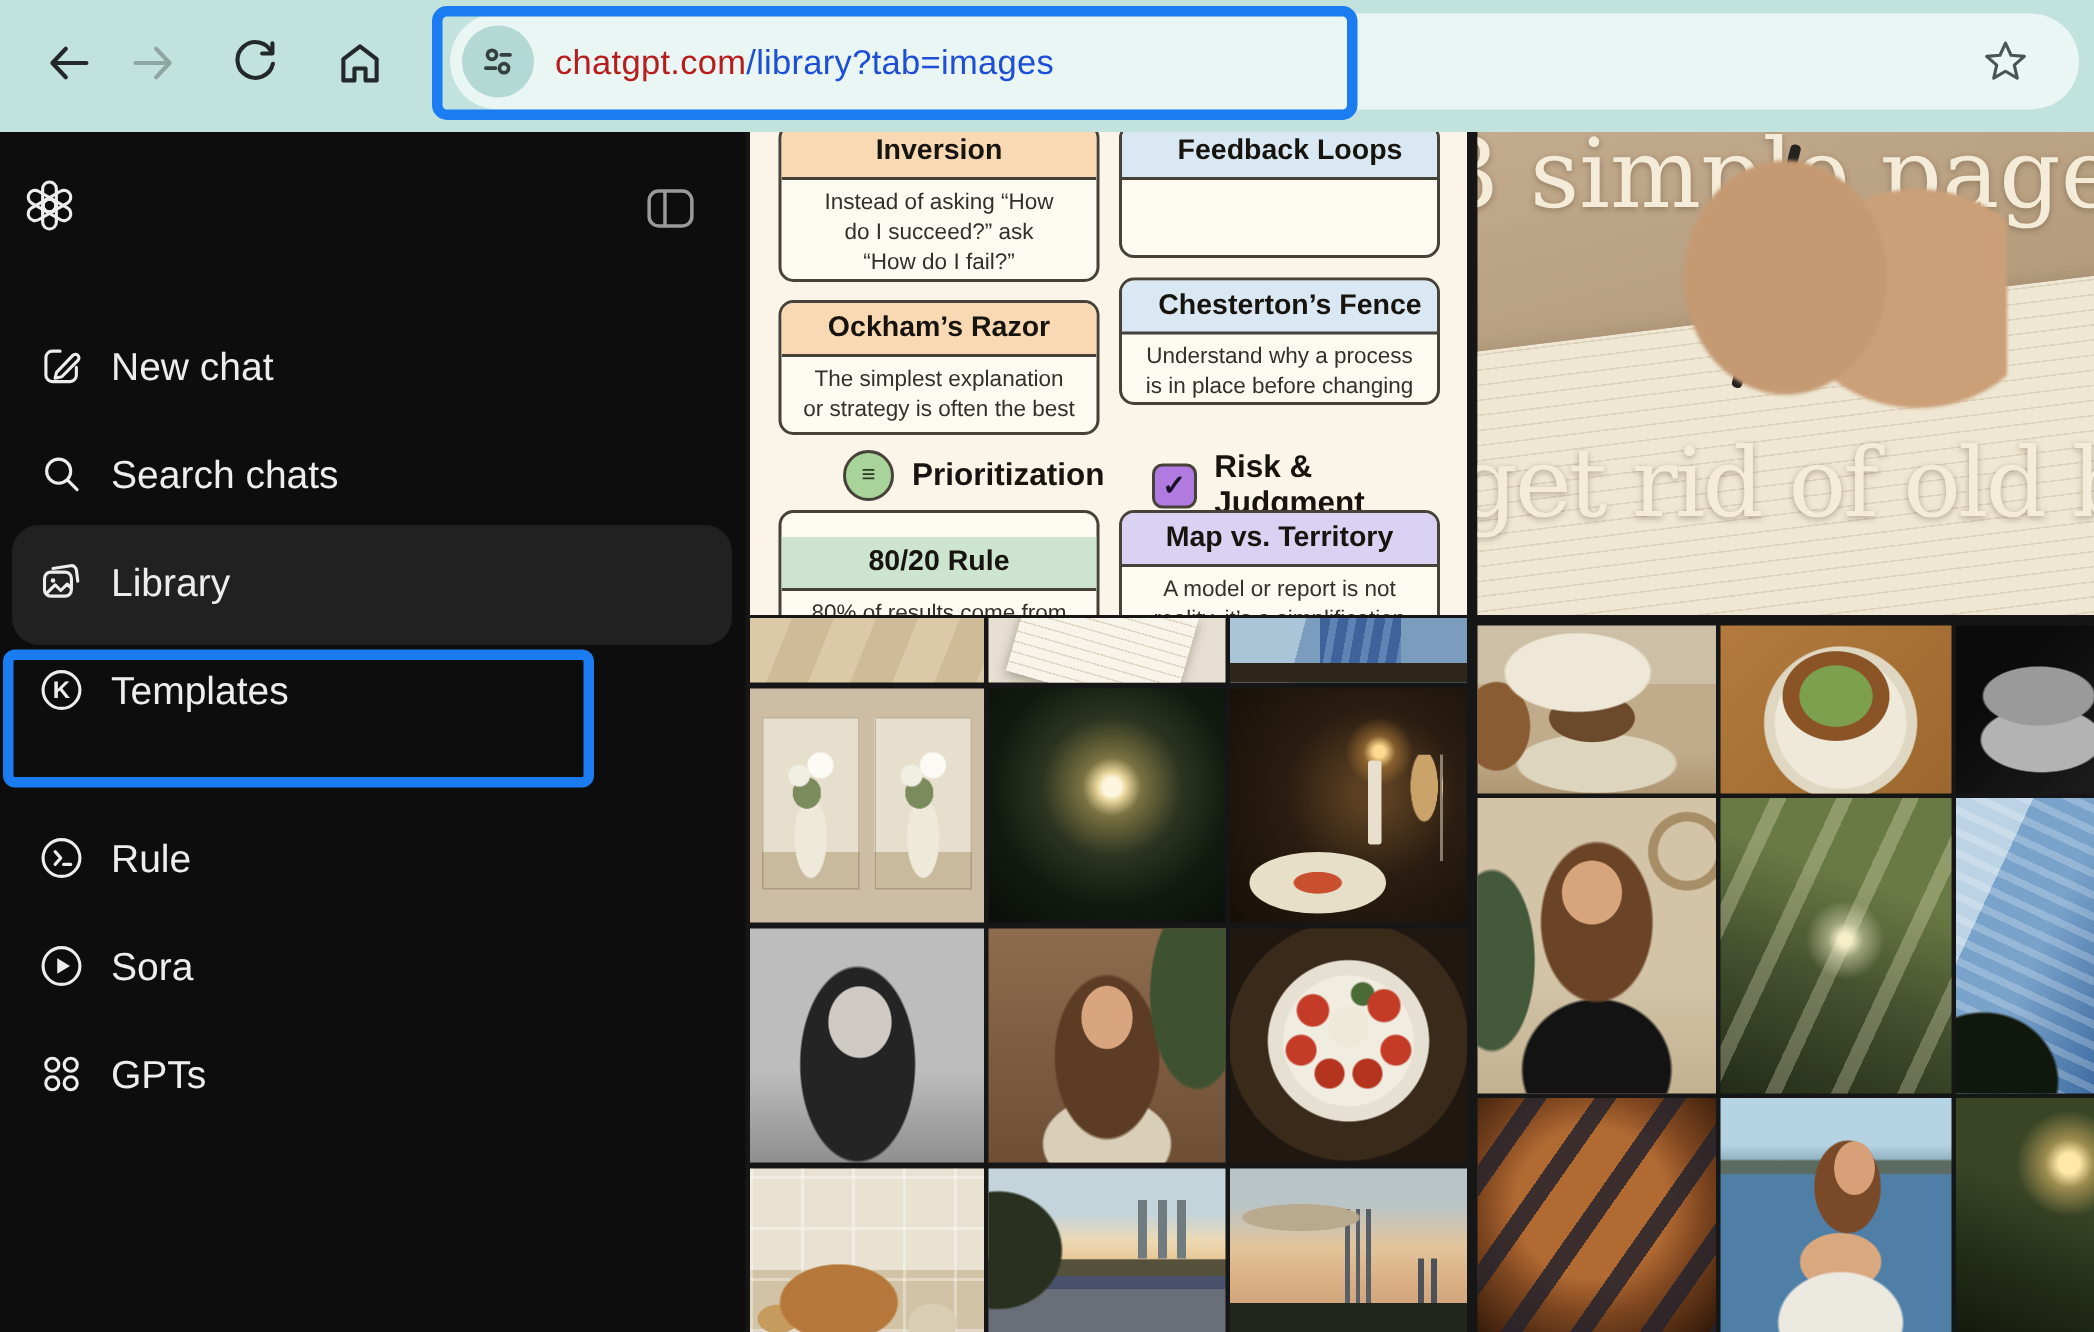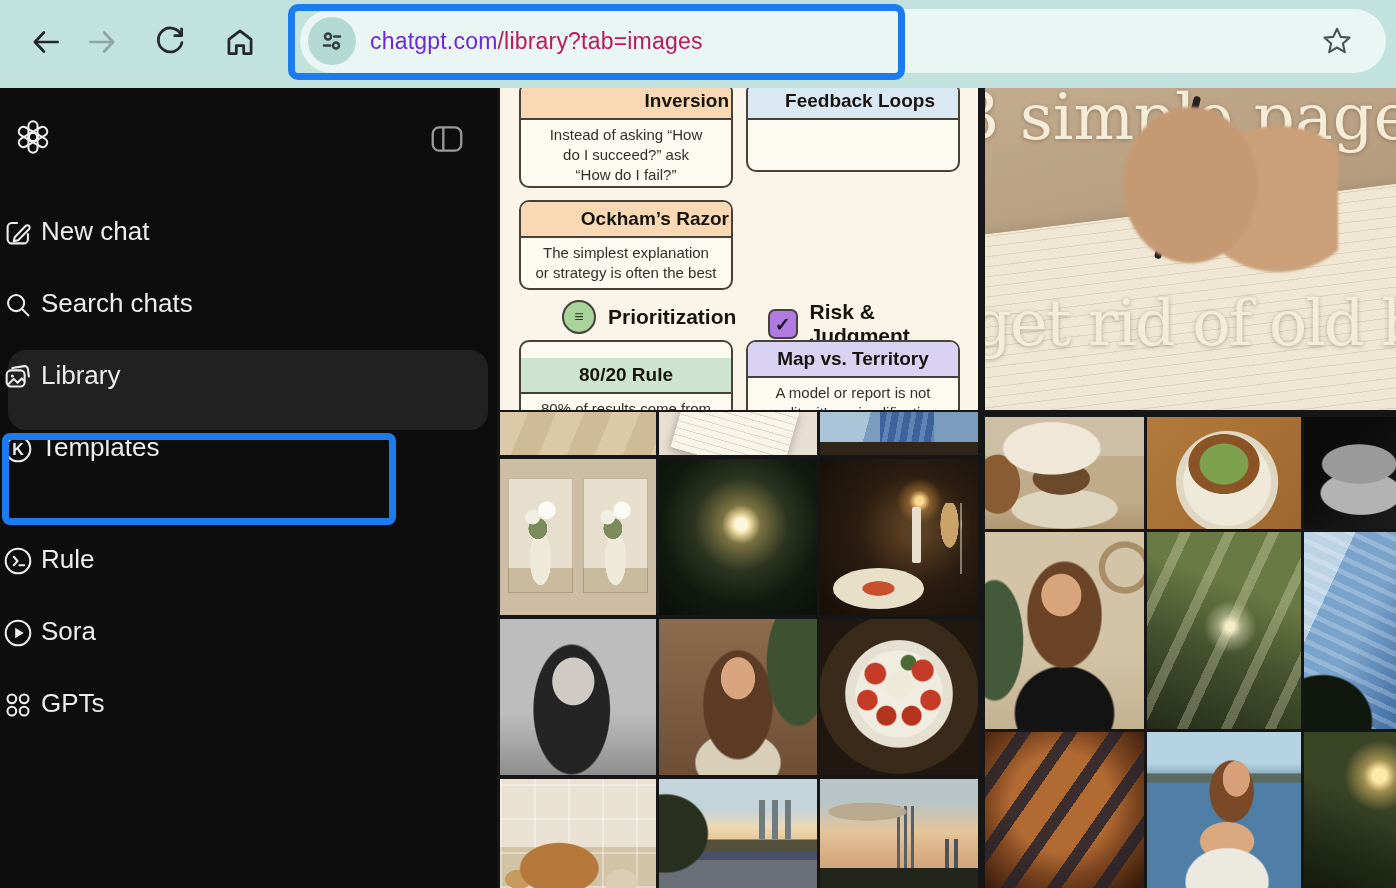--- a/index.html
+++ b/index.html
@@ -6,48 +6,48 @@
   html,body { width:1396px; height:888px; background:#161616; font-family:"Liberation Sans", sans-serif; overflow:hidden; }
   #stage { position:relative; width:1396px; height:888px; overflow:hidden; }
 
   
   .toolbar { position:absolute; left:0; top:0; width:1396px; height:88px; background:#c2e2de; }
   .navbtn { position:absolute; top:22px; width:40px; height:40px; display:flex; align-items:center; justify-content:center; cursor:pointer; }
   .nav-back { left:26px; } .nav-fwd { left:82px; } .nav-reload { left:150px; } .nav-home { left:220px; }
   .omnibox { position:absolute; left:300px; top:9px; width:1086px; height:64px; border-radius:32px; background:#e9f6f3; }
   .site-badge { position:absolute; left:8px; top:8px; width:48px; height:48px; border-radius:50%; background:#b4d9d5; display:flex; align-items:center; justify-content:center; }
   .url { position:absolute; left:70px; top:0; height:64px; line-height:64px; font-size:23px; letter-spacing:.2px; white-space:nowrap; }
-  .url .dom { color:#6d28d9; }
-  .url .path { color:#be185d; }
+  .url .dom { color:#b91c1c; }
+  .url .path { color:#1d4ed8; }
   .star { position:absolute; right:30px; top:13px; width:38px; height:38px; display:flex; align-items:center; justify-content:center; cursor:pointer; }
   .anno { position:absolute; border:7px solid #1b7cf2; border-radius:10px; pointer-events:none; }
   .anno-omni { left:288px; top:4px; width:617px; height:76px; }
   .anno-library { left:2px; top:345px; width:394px; height:92px; border-radius:8px; }
 
   
   .sidebar { position:absolute; left:0; top:88px; width:497px; height:800px; background:#0d0d0d; }
   .logo { position:absolute; left:14px; top:30px; width:38px; height:38px; }
   .panel-toggle { position:absolute; left:428px; top:32px; width:38px; height:38px; cursor:pointer; }
-  .srow { position:absolute; left:0; width:497px; height:56px; display:flex; padding-left:1px; gap:6px; color:#ededed; font-size:26px; cursor:pointer; }
+  .srow { position:absolute; left:0; width:497px; height:56px; display:flex; align-items:center; padding-left:24px; gap:16px; color:#ededed; font-size:26px; cursor:pointer; }
   .srow .ico { width:34px; height:34px; flex:0 0 34px; display:flex; align-items:center; justify-content:center; }
   .r-newchat{top:128px;} .r-search{top:200px;} .r-library{top:272px;} .r-templates{top:344px;}
   .r-codex{top:456px;} .r-sora{top:528px;} .r-gpts{top:600px;} .r-newproject{top:712px;}
   .library-active-bg { position:absolute; left:8px; top:262px; width:480px; height:80px; border-radius:18px; background:#212121; }
   svg.sicon { stroke:#ededed; fill:none; stroke-width:2.2; stroke-linecap:round; stroke-linejoin:round; }
 
   
   .content { position:absolute; left:497px; top:88px; width:899px; height:800px; background:#161616; }
   .tile { position:absolute; overflow:hidden; cursor:pointer; }
 
   
   .tile-infographic { left:3px; top:0; width:478px; height:322px; background:#fbf5e9; }
   .ig-card { position:absolute; border:2px solid #46423a; border-radius:10px; background:#fdfaf2; display:flex; flex-direction:column; overflow:hidden; }
   .ig-head { font-weight:bold; font-size:19px; color:#17140f; text-align:center; padding:6px 2px; border-bottom:2px solid #46423a; }
   .ig-body { flex:1; font-size:15px; line-height:1.32; color:#33302a; text-align:center; padding:5px 4px; white-space:pre-line; }
-  .hd-peach { background:#f8d9b4;text-align:right; } .hd-blue { background:#d9e8f3;padding-left:16px; } .hd-green { background:#cde5d0;margin-top:16px; } .hd-purple { background:#d9d2f2; }
+  .hd-peach { background:#f8d9b4; } .hd-blue { background:#d9e8f3;padding-left:16px; } .hd-green { background:#cde5d0;margin-top:16px; } .hd-purple { background:#d9d2f2; }
   .c-inversion { left:19px; top:-6px; width:214px; height:106px; }
   .c-feedback  { left:246px; top:-6px; width:214px; height:90px; }
   .c-ockham    { left:19px; top:112px; width:214px; height:90px; }
   .c-chesterton{ left:246px; top:97px; width:214px; height:85px; }
   .c-8020      { left:19px; top:252px; width:214px; height:108px; }
   .c-map       { left:246px; top:252px; width:214px; height:108px; }
   .ig-sec { position:absolute; display:flex; align-items:center; gap:12px; font-weight:bold; font-size:21px; color:#17140f; }
   .sec-prior { left:62px; top:212px; }
   .sec-risk  { left:268px; top:212px; }
   .sec-ico-green { width:34px; height:34px; border-radius:50%; background:#a8d39a; border:2px solid #46423a; color:#2c3a23; display:flex; align-items:center; justify-content:center; font-size:16px; font-weight:bold; }
@@ -354,20 +354,25 @@
 “How do I fail?”</div>
       </div>
       <div class="ig-card c-feedback">
         <div class="ig-head hd-blue">Feedback Loops</div>
       </div>
       <div class="ig-card c-ockham">
         <div class="ig-head hd-peach">Ockham’s Razor</div>
         <div class="ig-body">The simplest explanation
 or strategy is often the best</div>
       </div>
+      <div class="ig-card c-chesterton">
+        <div class="ig-head hd-blue">Chesterton’s Fence</div>
+        <div class="ig-body">Understand why a process
+is in place before changing</div>
+      </div>
 
       <div class="ig-sec sec-prior">
         <span class="sec-ico-green">≡</span>
         <span>Prioritization</span>
       </div>
       <div class="ig-sec sec-risk">
         <span class="sec-ico-purple">✓</span>
         <span>Risk &amp; Judgment</span>
       </div>
 

